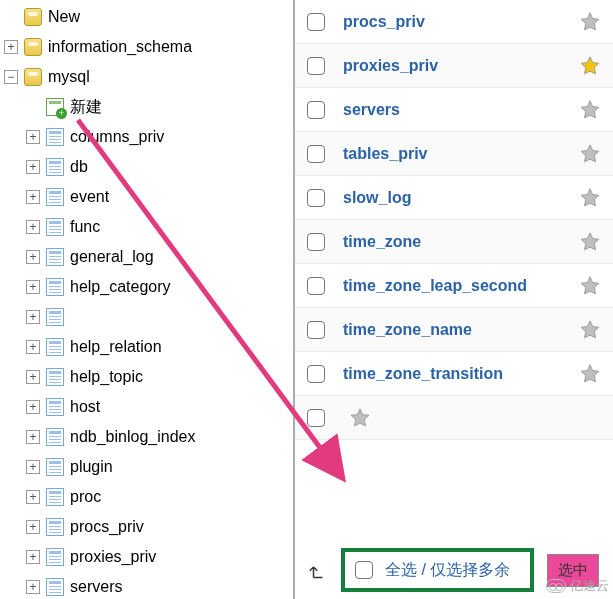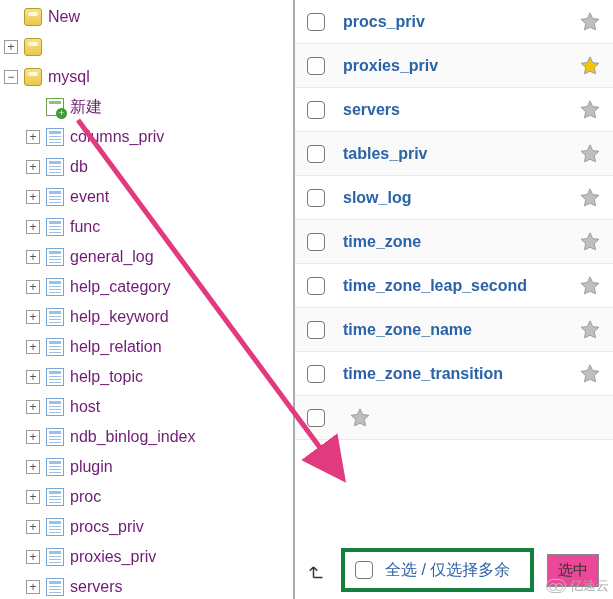--- a/index.html
+++ b/index.html
@@ -14,21 +14,21 @@
   .sp-1{margin-left:22px}
   .ic{width:18px;height:18px;margin-right:6px;flex:0 0 18px;display:inline-block;position:relative}
   .ic-db{background:linear-gradient(#f7e28a,#e9c84c);border:1px solid #b89a2c;border-radius:3px}
   .ic-db::after{content:"";position:absolute;left:3px;right:3px;top:3px;height:4px;background:#fff8d8;border-radius:2px}
   .ic-newtbl{background:#fff;border:1px solid #6a9e52}
   .ic-newtbl::before{content:"";position:absolute;left:2px;right:2px;top:2px;height:3px;background:#8ec47a}
   .ic-newtbl::after{content:"+";position:absolute;right:-4px;bottom:-4px;width:11px;height:11px;border-radius:50%;background:#3da033;color:#fff;font-size:9px;line-height:11px;text-align:center}
   .ic-tbl{background:#fff;border:1px solid #7aa6d6}
   .ic-tbl::before{content:"";position:absolute;left:2px;right:2px;top:2px;height:3px;background:#9cc0e8}
   .ic-tbl::after{content:"";position:absolute;left:2px;right:2px;top:7px;bottom:2px;background:repeating-linear-gradient(#9cc0e8 0 1px,transparent 1px 3px)}
-  .lbl{font-size:16px;color:#701a75}
+  .lbl{font-size:16px;color:#000000}
   .rpanel{flex:1;background:#fff;display:flex;flex-direction:column;position:relative}
   .list{flex:1;overflow:hidden}
   .list-row{display:flex;align-items:center;height:44px;border-bottom:1px solid #eaeaea;padding:0 12px}
   .list-row:nth-child(even){background:#fafafa}
   .cb{width:18px;height:18px;border:1.5px solid #777;border-radius:4px;background:#fff;margin-right:18px;flex:0 0 18px}
   .lnk{color:#2b63a6;font-weight:600;font-size:16px;text-decoration:none;flex:1}
   .star{width:22px;height:22px;color:#bfbfbf;flex:0 0 22px;margin-left:6px}
   .star svg{width:100%;height:100%;display:block}
   .star.on{color:#f1c40f}
   .summary{height:42px;background:linear-gradient(#fafafa,#e9e9e9);border-top:1px solid #ccc;border-bottom:1px solid #ccc;display:flex;align-items:center;padding:0 18px 0 46px;font-weight:700;font-size:16px}
@@ -55,20 +55,21 @@
   <div class="tree-panel">
     <div class="tree" id="tree">
         <div class="tree-row">
           <span class="toggle blank sp-0"></span>
           <span class="ic ic-db"></span>
           <span class="lbl">New</span>
         </div>
         <div class="tree-row">
           <span class="toggle sp-0">+</span>
           <span class="ic ic-db"></span>
+          <span class="lbl">information_schema</span>
         </div>
         <div class="tree-row">
           <span class="toggle sp-0">−</span>
           <span class="ic ic-db"></span>
           <span class="lbl">mysql</span>
         </div>
         <div class="tree-row">
           <span class="toggle blank sp-1"></span>
           <span class="ic ic-newtbl"></span>
           <span class="lbl">新建</span>
@@ -99,21 +100,20 @@
           <span class="lbl">general_log</span>
         </div>
         <div class="tree-row">
           <span class="toggle sp-1">+</span>
           <span class="ic ic-tbl"></span>
           <span class="lbl">help_category</span>
         </div>
         <div class="tree-row">
           <span class="toggle sp-1">+</span>
           <span class="ic ic-tbl"></span>
-          <span class="lbl">help_keyword</span>
         </div>
         <div class="tree-row">
           <span class="toggle sp-1">+</span>
           <span class="ic ic-tbl"></span>
           <span class="lbl">help_relation</span>
         </div>
         <div class="tree-row">
           <span class="toggle sp-1">+</span>
           <span class="ic ic-tbl"></span>
           <span class="lbl">help_topic</span>

